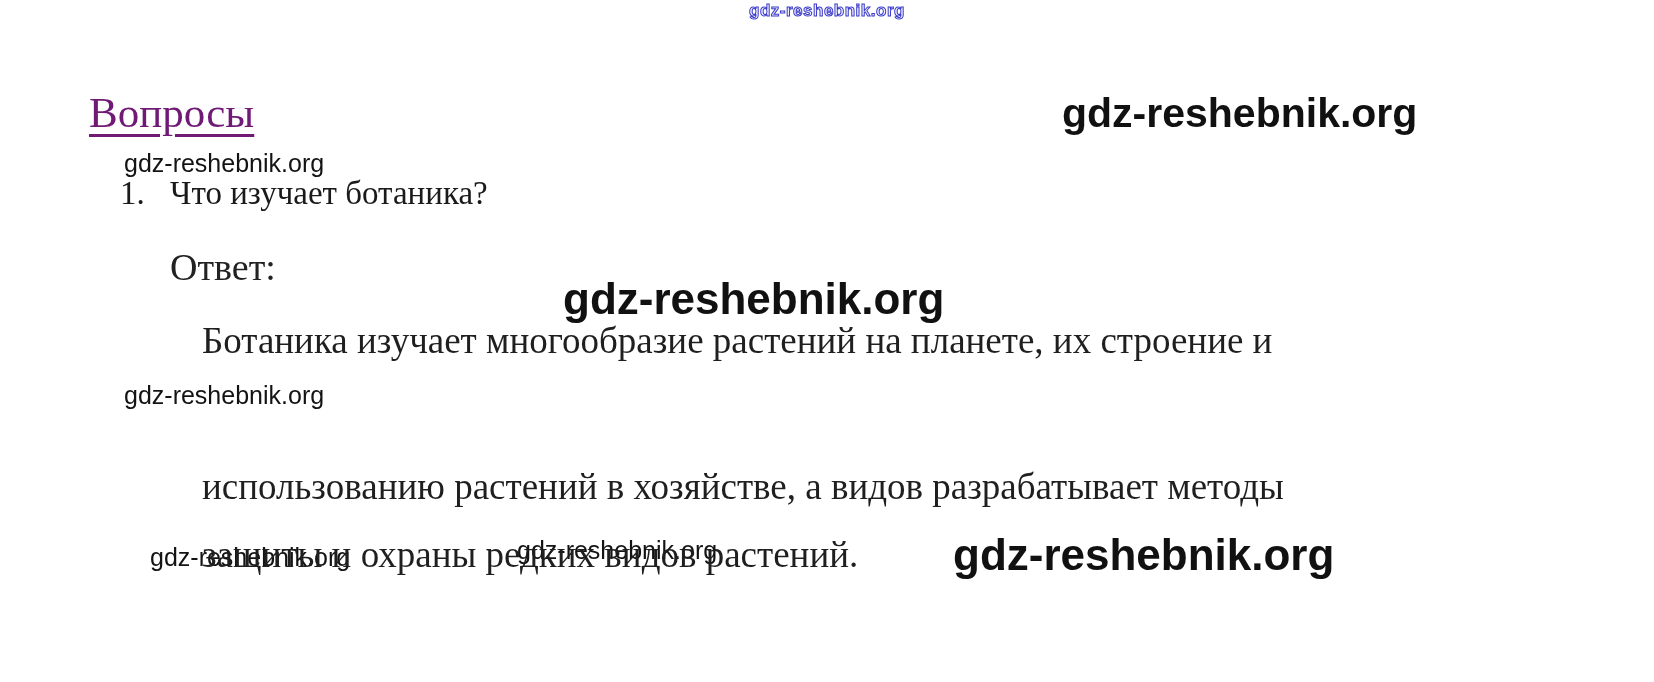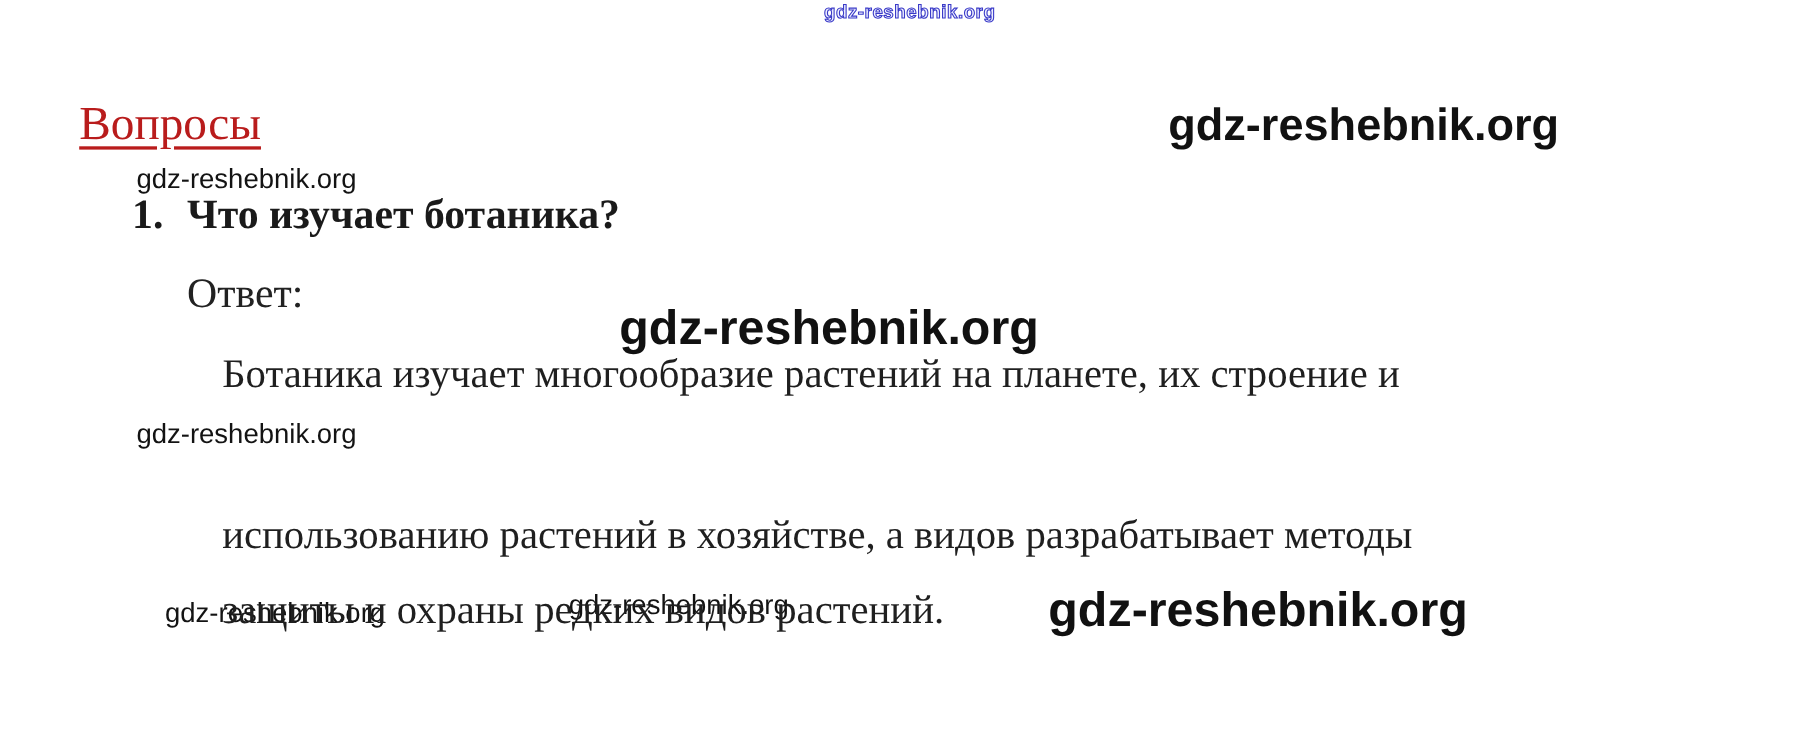--- a/index.html
+++ b/index.html
@@ -25,23 +25,23 @@
     font-size: 17px;
     font-weight: bold;
     color: #eef0ff;
     -webkit-text-stroke: 1px #3a3ac8;
     text-decoration: none;
     letter-spacing: 0.5px;
   }
 
   
   .heading {
-    left: 72px; top: 90px;
+    left: 89px; top: 90px;
     font-size: 43px;
-    color: #b91c1c;
+    color: #701a75;
     text-decoration: underline;
     text-decoration-thickness: 3px;
     text-underline-offset: 7px;
   }
 
   
   .wm-large {
     font-family: "Liberation Sans", sans-serif;
     font-weight: 600;
     color: #111111;
@@ -59,22 +59,22 @@
     font-size: 25px;
   }
   .wm-sub-heading { left: 124px; top: 150px; }
   .wm-body-left   { left: 124px; top: 382px; }
   .wm-bot-left    { left: 150px; top: 544px; }
   .wm-bot-center  { left: 517px; top: 537px; }
 
   
   .question {
     left: 120px; top: 176px;
-    font-size: 38px;
-    font-weight: bold;
+    font-size: 33px;
+    font-weight: normal;
     color: #1a1a1a;
   }
   .question .qnum { display: inline-block; width: 50px; }
 
   
   .answer-label {
     left: 170px; top: 248px;
     font-size: 38px;
     color: #222222;
     text-align: right;

